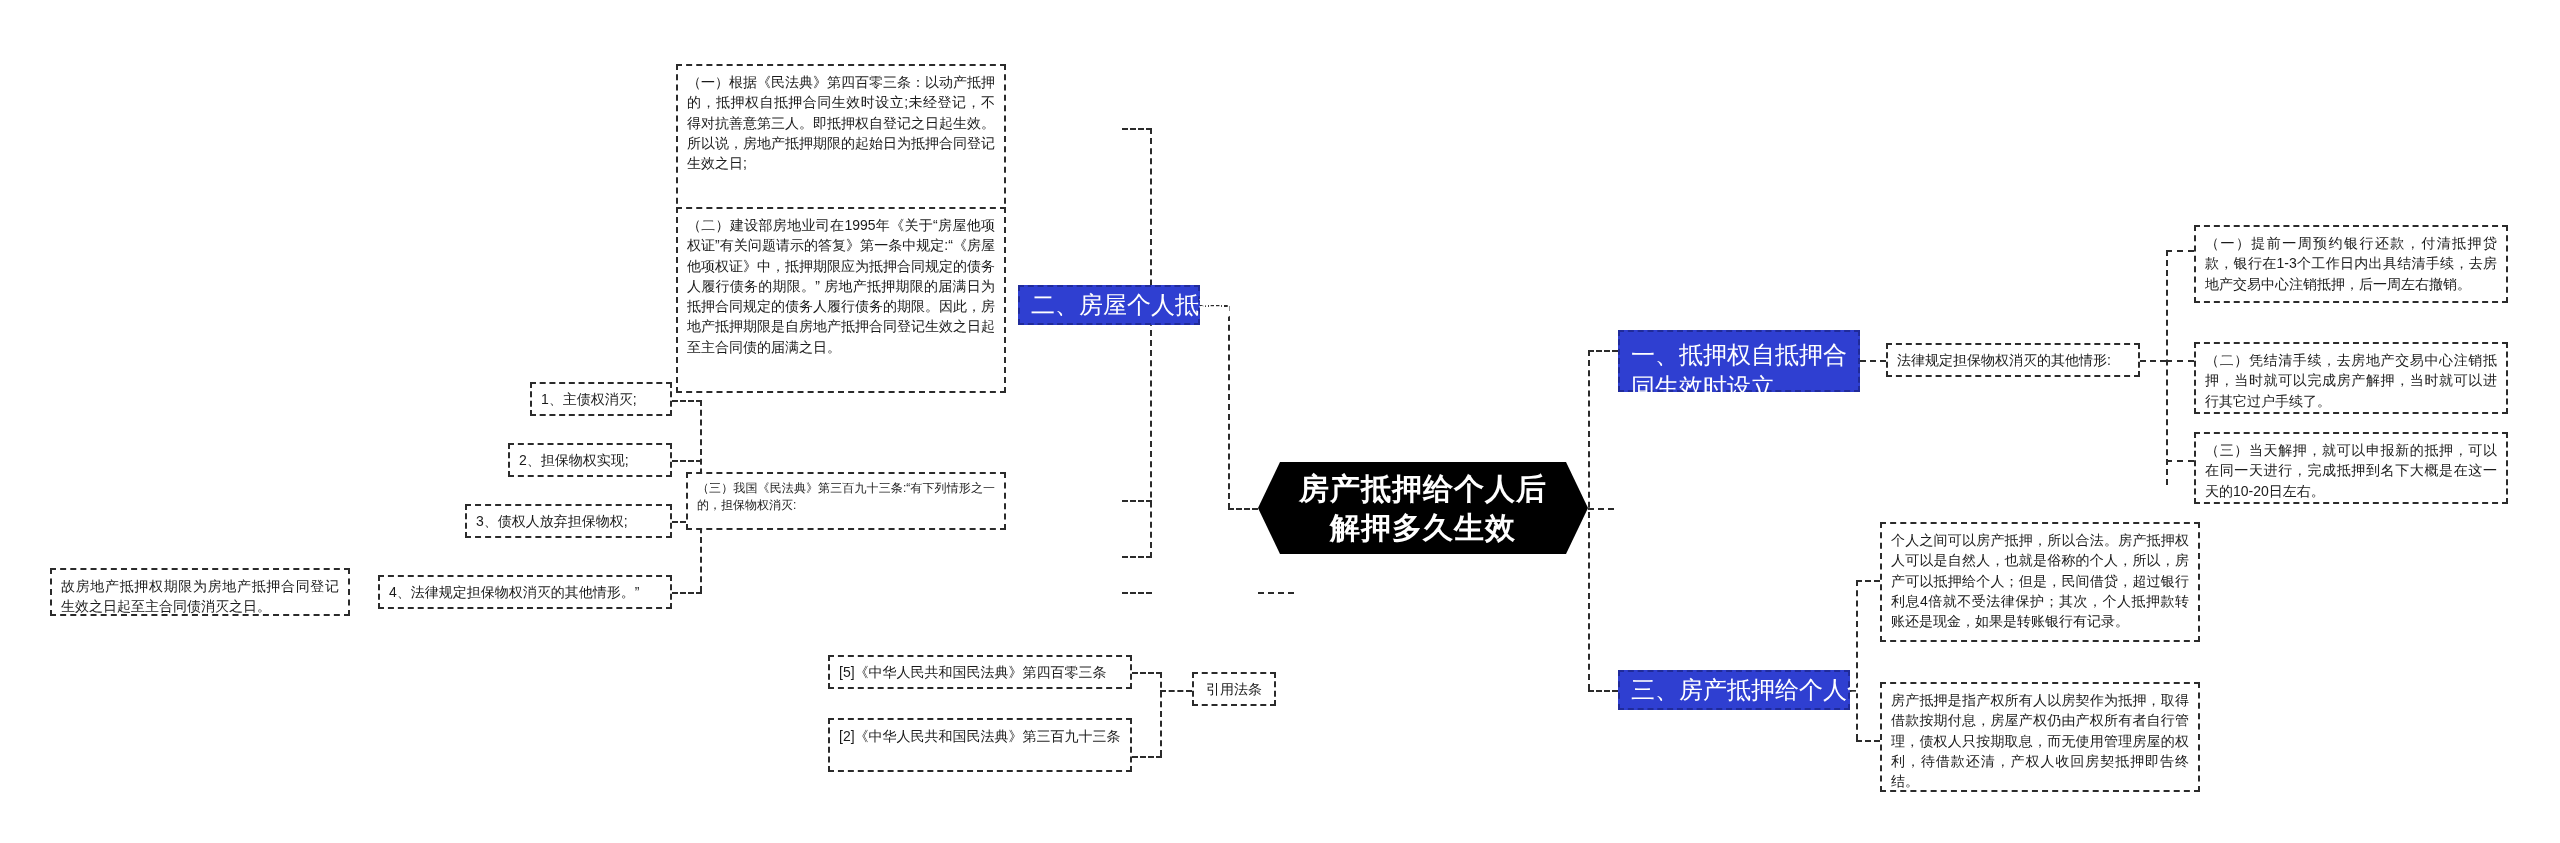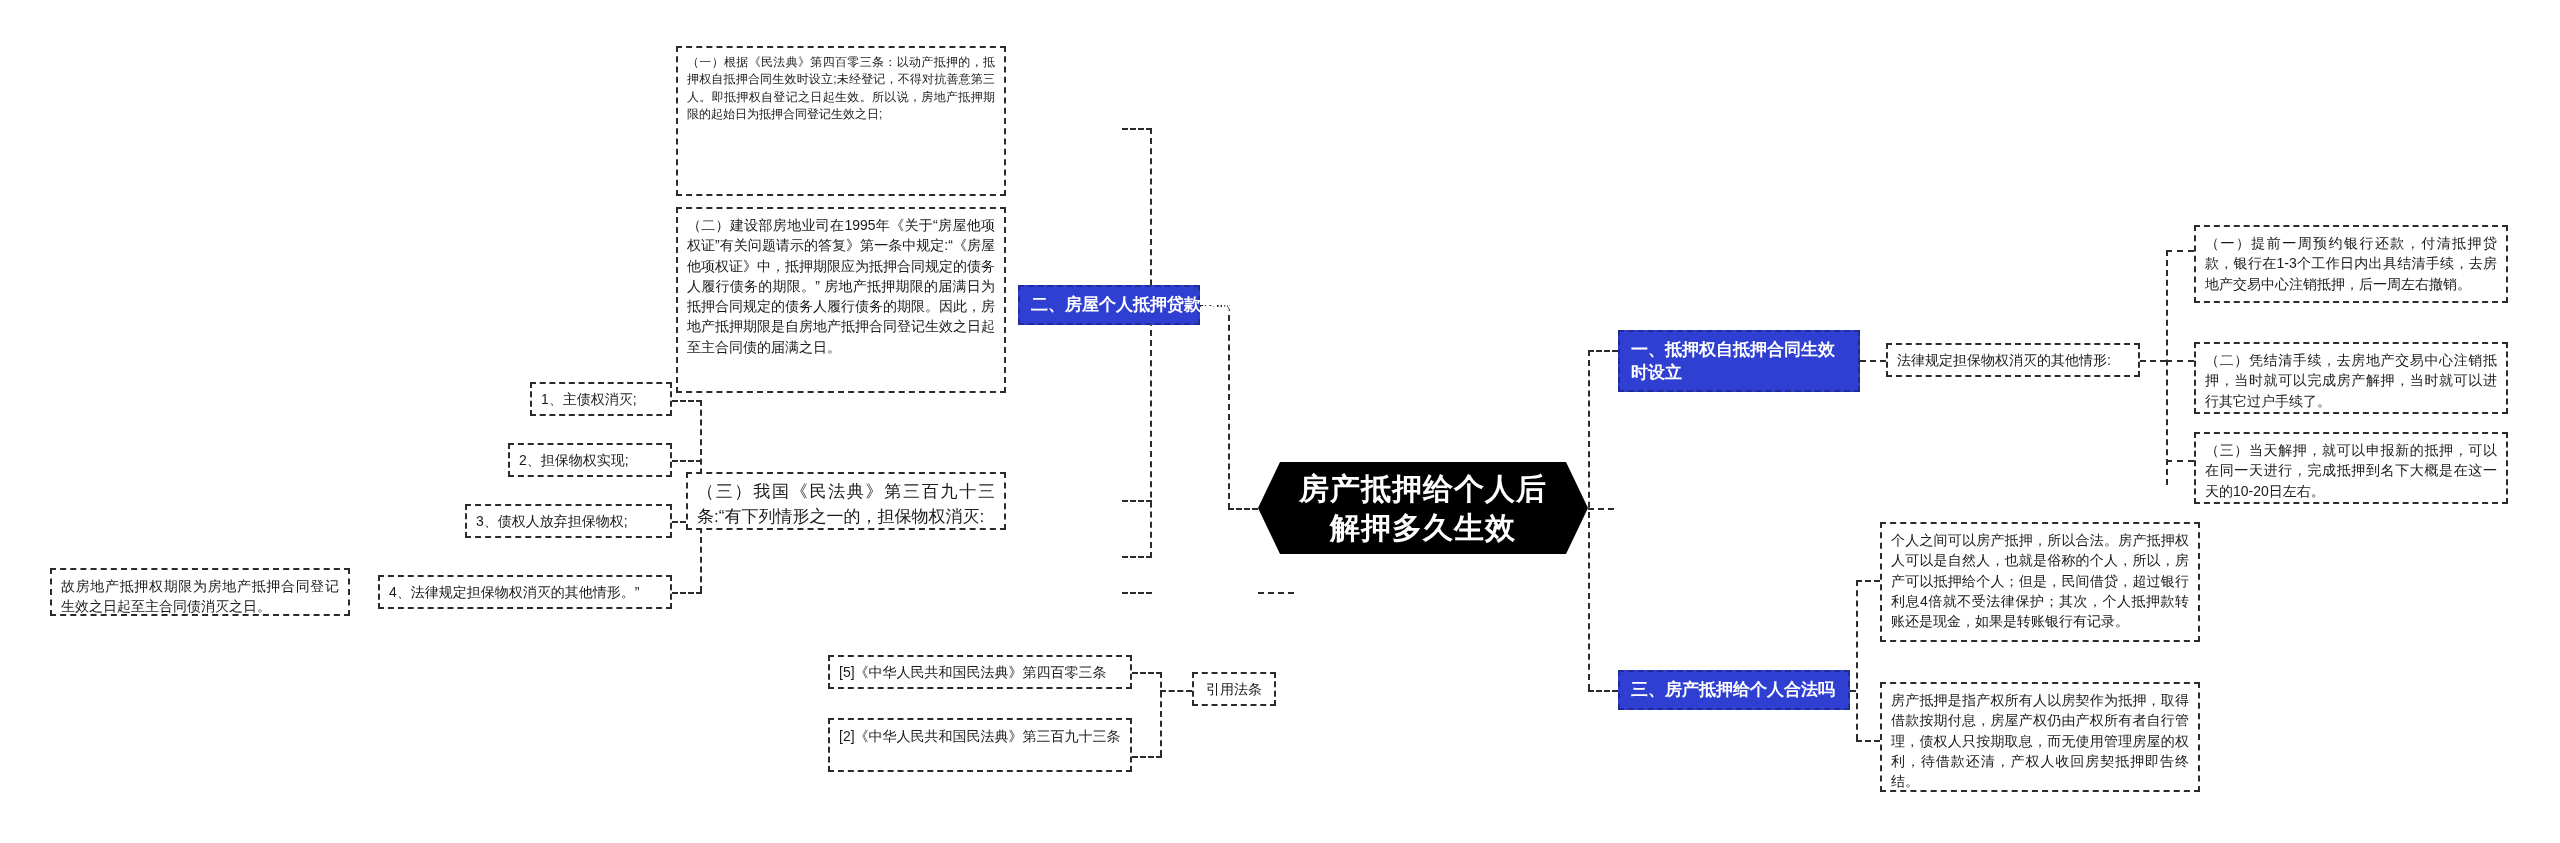--- a/index.html
+++ b/index.html
@@ -25,21 +25,21 @@
   }
   .node.center{
     border:none;background:#000000;color:#ffffff;
     display:flex;align-items:center;justify-content:center;
     text-align:center;font-size:30px;font-weight:bold;letter-spacing:1px;
     line-height:1.3;padding:10px 34px;
     clip-path:polygon(22px 0,calc(100% - 22px) 0,100% 50%,calc(100% - 22px) 100%,22px 100%,0 50%);
   }
   .node.blue{
     background:#2f3fd1;color:#ffffff;border:2px dashed #202b9a;
-    font-size:17px;font-weight:bold;line-height:1.35;padding:7px 11px;
+    font-size:24px;font-weight:normal;line-height:1.35;padding:7px 11px;
     text-align:left;word-break:normal;
   }
   .node.plain{font-size:15px;}
   .node.small{font-size:14px;}
   .node.one-line{
     display:flex;align-items:center;white-space:nowrap;word-break:normal;
     text-align:left;
   }
 
   
@@ -91,25 +91,25 @@
 
   <div class="ln h" style="left:1830px;top:690px;width:26px;"></div>
   <div class="ln v" style="left:1856px;top:580px;height:160px;"></div>
   <div class="ln h" style="left:1856px;top:580px;width:24px;"></div>
   <div class="ln h" style="left:1856px;top:740px;width:24px;"></div>
 
   <div class="node center" style="left:1258px;top:462px;width:330px;height:92px;">房产抵押给个人后解押多久生效</div>
 
   <div class="node blue one-line" style="left:1018px;top:285px;width:182px;height:40px;">二、房屋个人抵押贷款期限</div>
 
-  <div class="node plain" style="left:676px;top:46px;width:330px;height:150px;font-size:12px;">（一）根据《民法典》第四百零三条：以动产抵押的，抵押权自抵押合同生效时设立;未经登记，不得对抗善意第三人。即抵押权自登记之日起生效。所以说，房地产抵押期限的起始日为抵押合同登记生效之日;</div>
+  <div class="node plain" style="left:676px;top:64px;width:330px;height:150px;font-size:14px;">（一）根据《民法典》第四百零三条：以动产抵押的，抵押权自抵押合同生效时设立;未经登记，不得对抗善意第三人。即抵押权自登记之日起生效。所以说，房地产抵押期限的起始日为抵押合同登记生效之日;</div>
 
   <div class="node plain" style="left:676px;top:207px;width:330px;height:186px;font-size:14px;">（二）建设部房地业司在1995年《关于“房屋他项权证”有关问题请示的答复》第一条中规定:“《房屋他项权证》中，抵押期限应为抵押合同规定的债务人履行债务的期限。” 房地产抵押期限的届满日为抵押合同规定的债务人履行债务的期限。因此，房地产抵押期限是自房地产抵押合同登记生效之日起至主合同债的届满之日。</div>
 
-  <div class="node plain" style="left:686px;top:472px;width:320px;height:58px;font-size:17px;">（三）我国《民法典》第三百九十三条:“有下列情形之一的，担保物权消灭:</div>
+  <div class="node plain" style="left:686px;top:472px;width:320px;height:58px;font-size:12px;">（三）我国《民法典》第三百九十三条:“有下列情形之一的，担保物权消灭:</div>
 
   <div class="node small one-line" style="left:530px;top:382px;width:142px;height:34px;">1、主债权消灭;</div>
 
   <div class="node small one-line" style="left:508px;top:443px;width:164px;height:34px;">2、担保物权实现;</div>
 
   <div class="node small one-line" style="left:465px;top:504px;width:207px;height:34px;">3、债权人放弃担保物权;</div>
 
   <div class="node small one-line" style="left:378px;top:575px;width:294px;height:34px;">4、法律规定担保物权消灭的其他情形。”</div>
 
   <div class="node small" style="left:50px;top:568px;width:300px;height:48px;">故房地产抵押权期限为房地产抵押合同登记生效之日起至主合同债消灭之日。</div>

